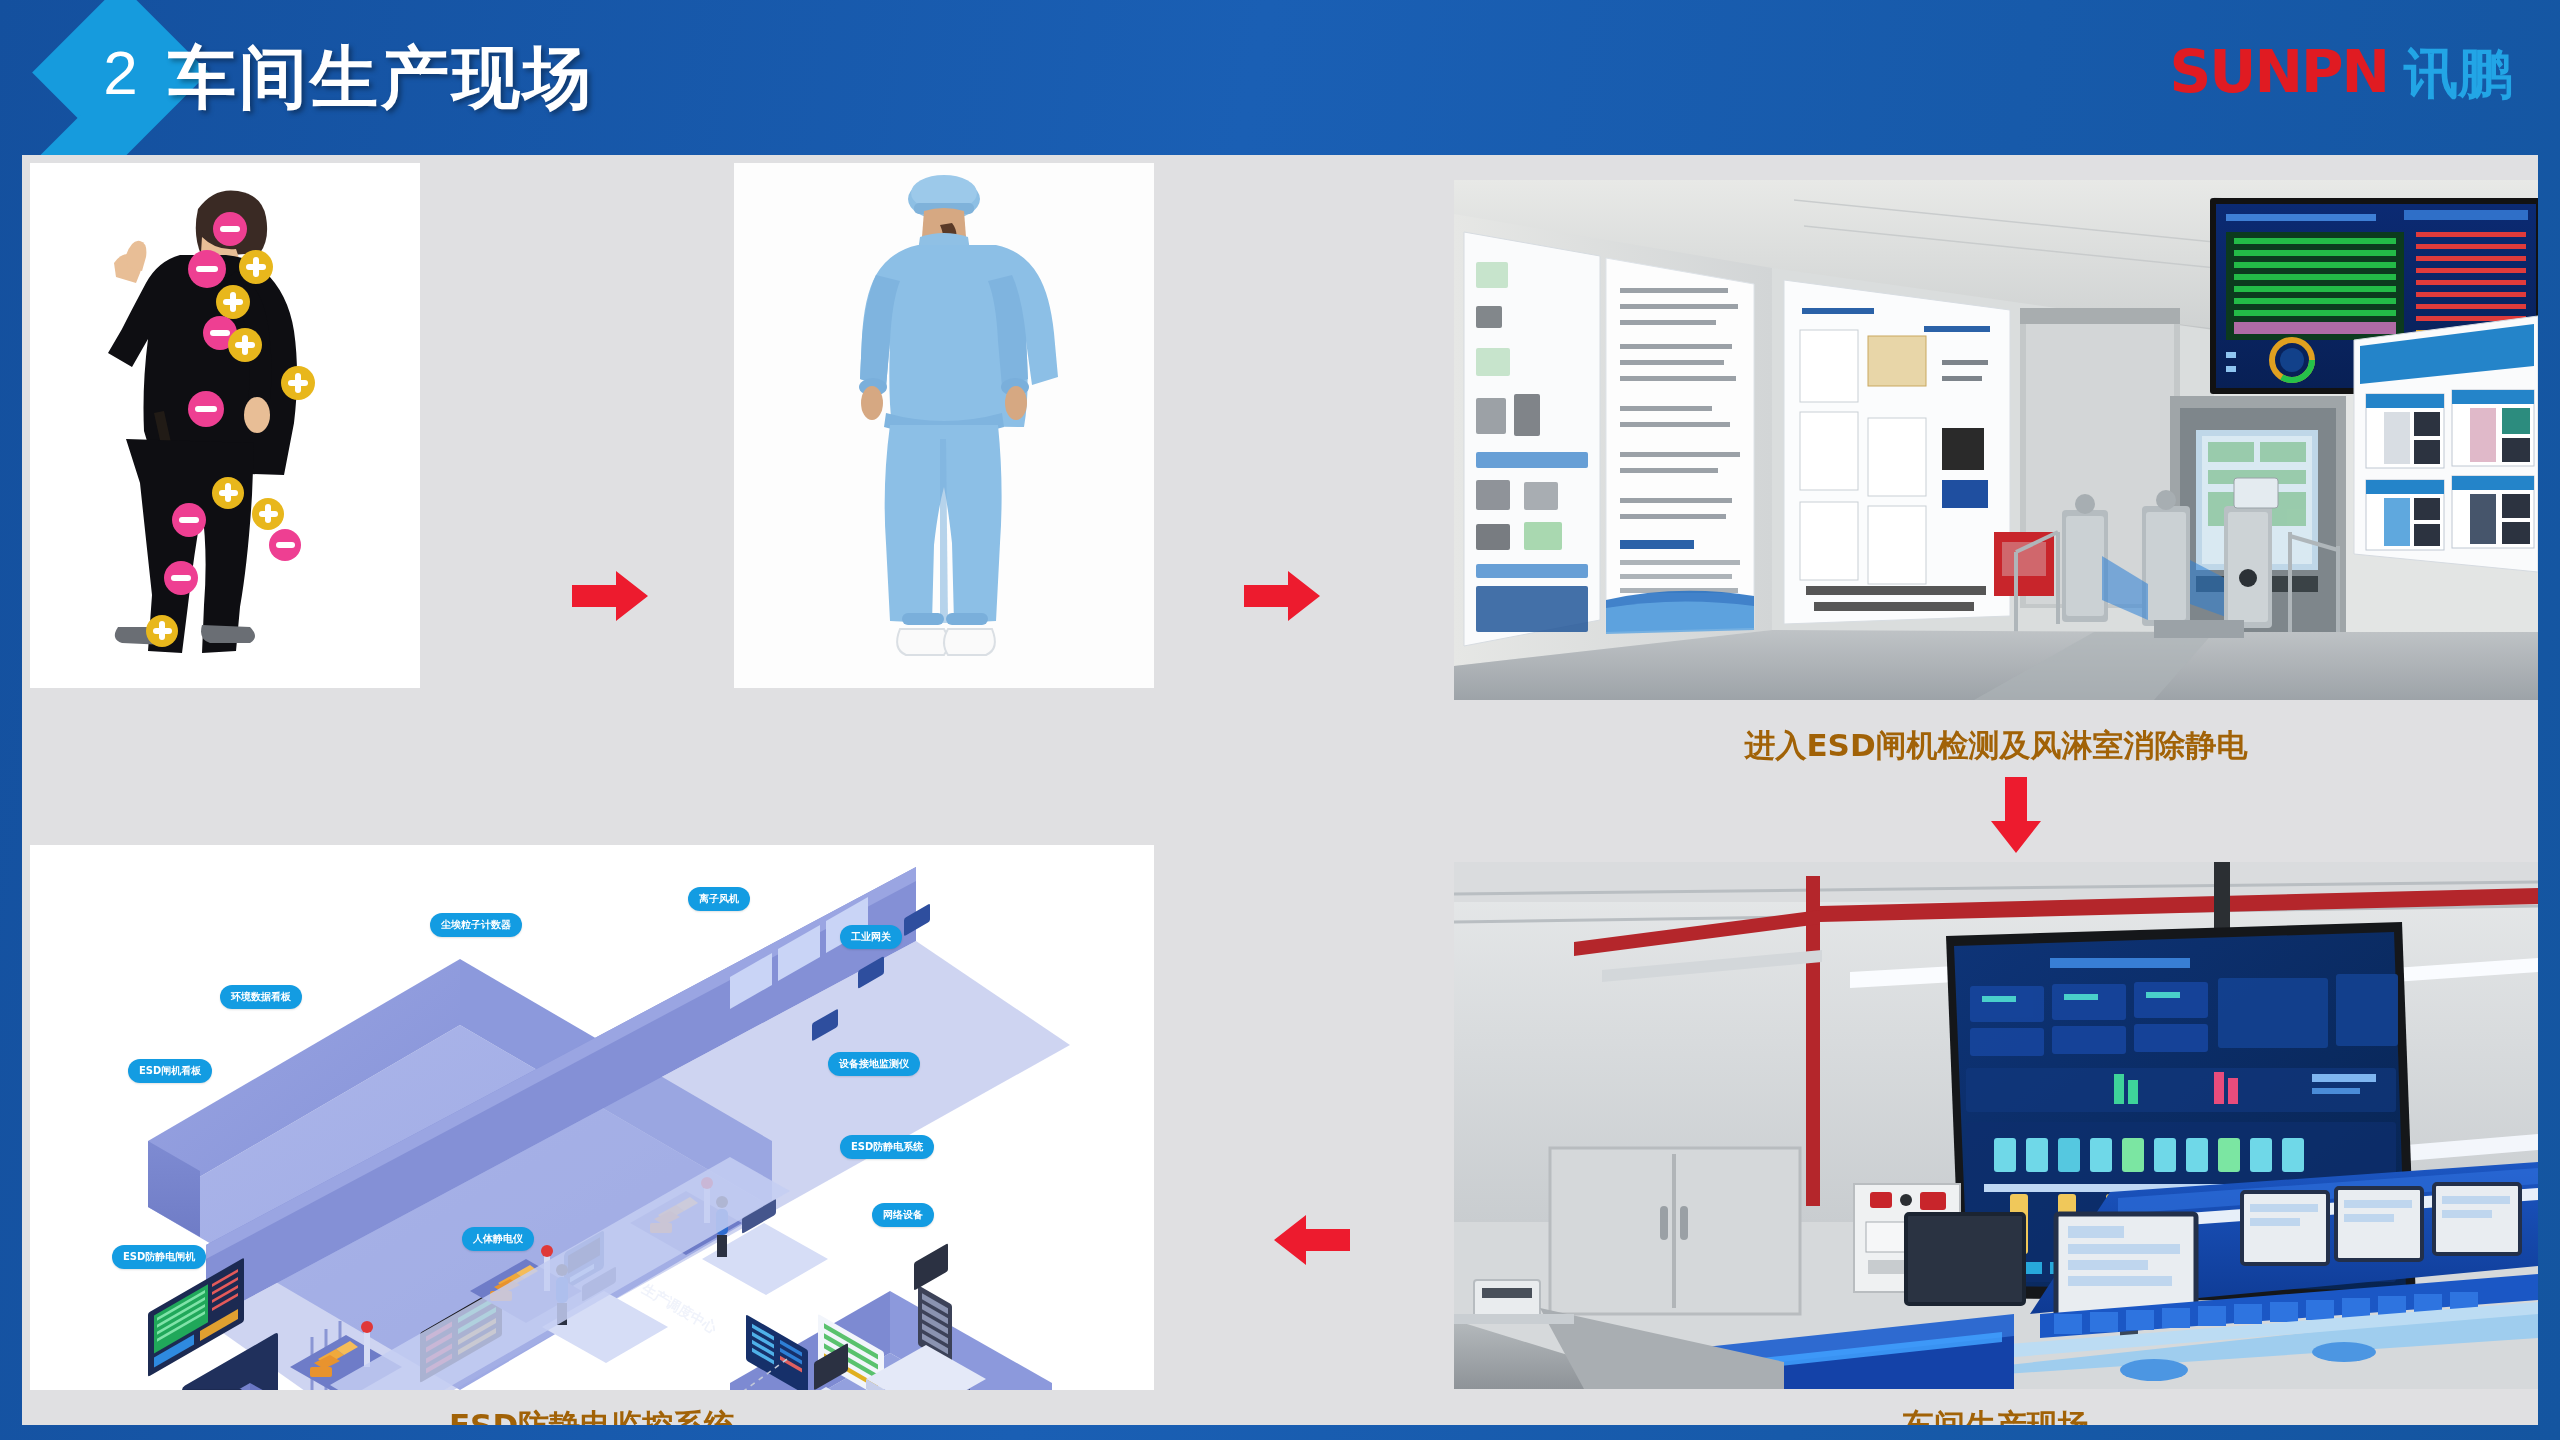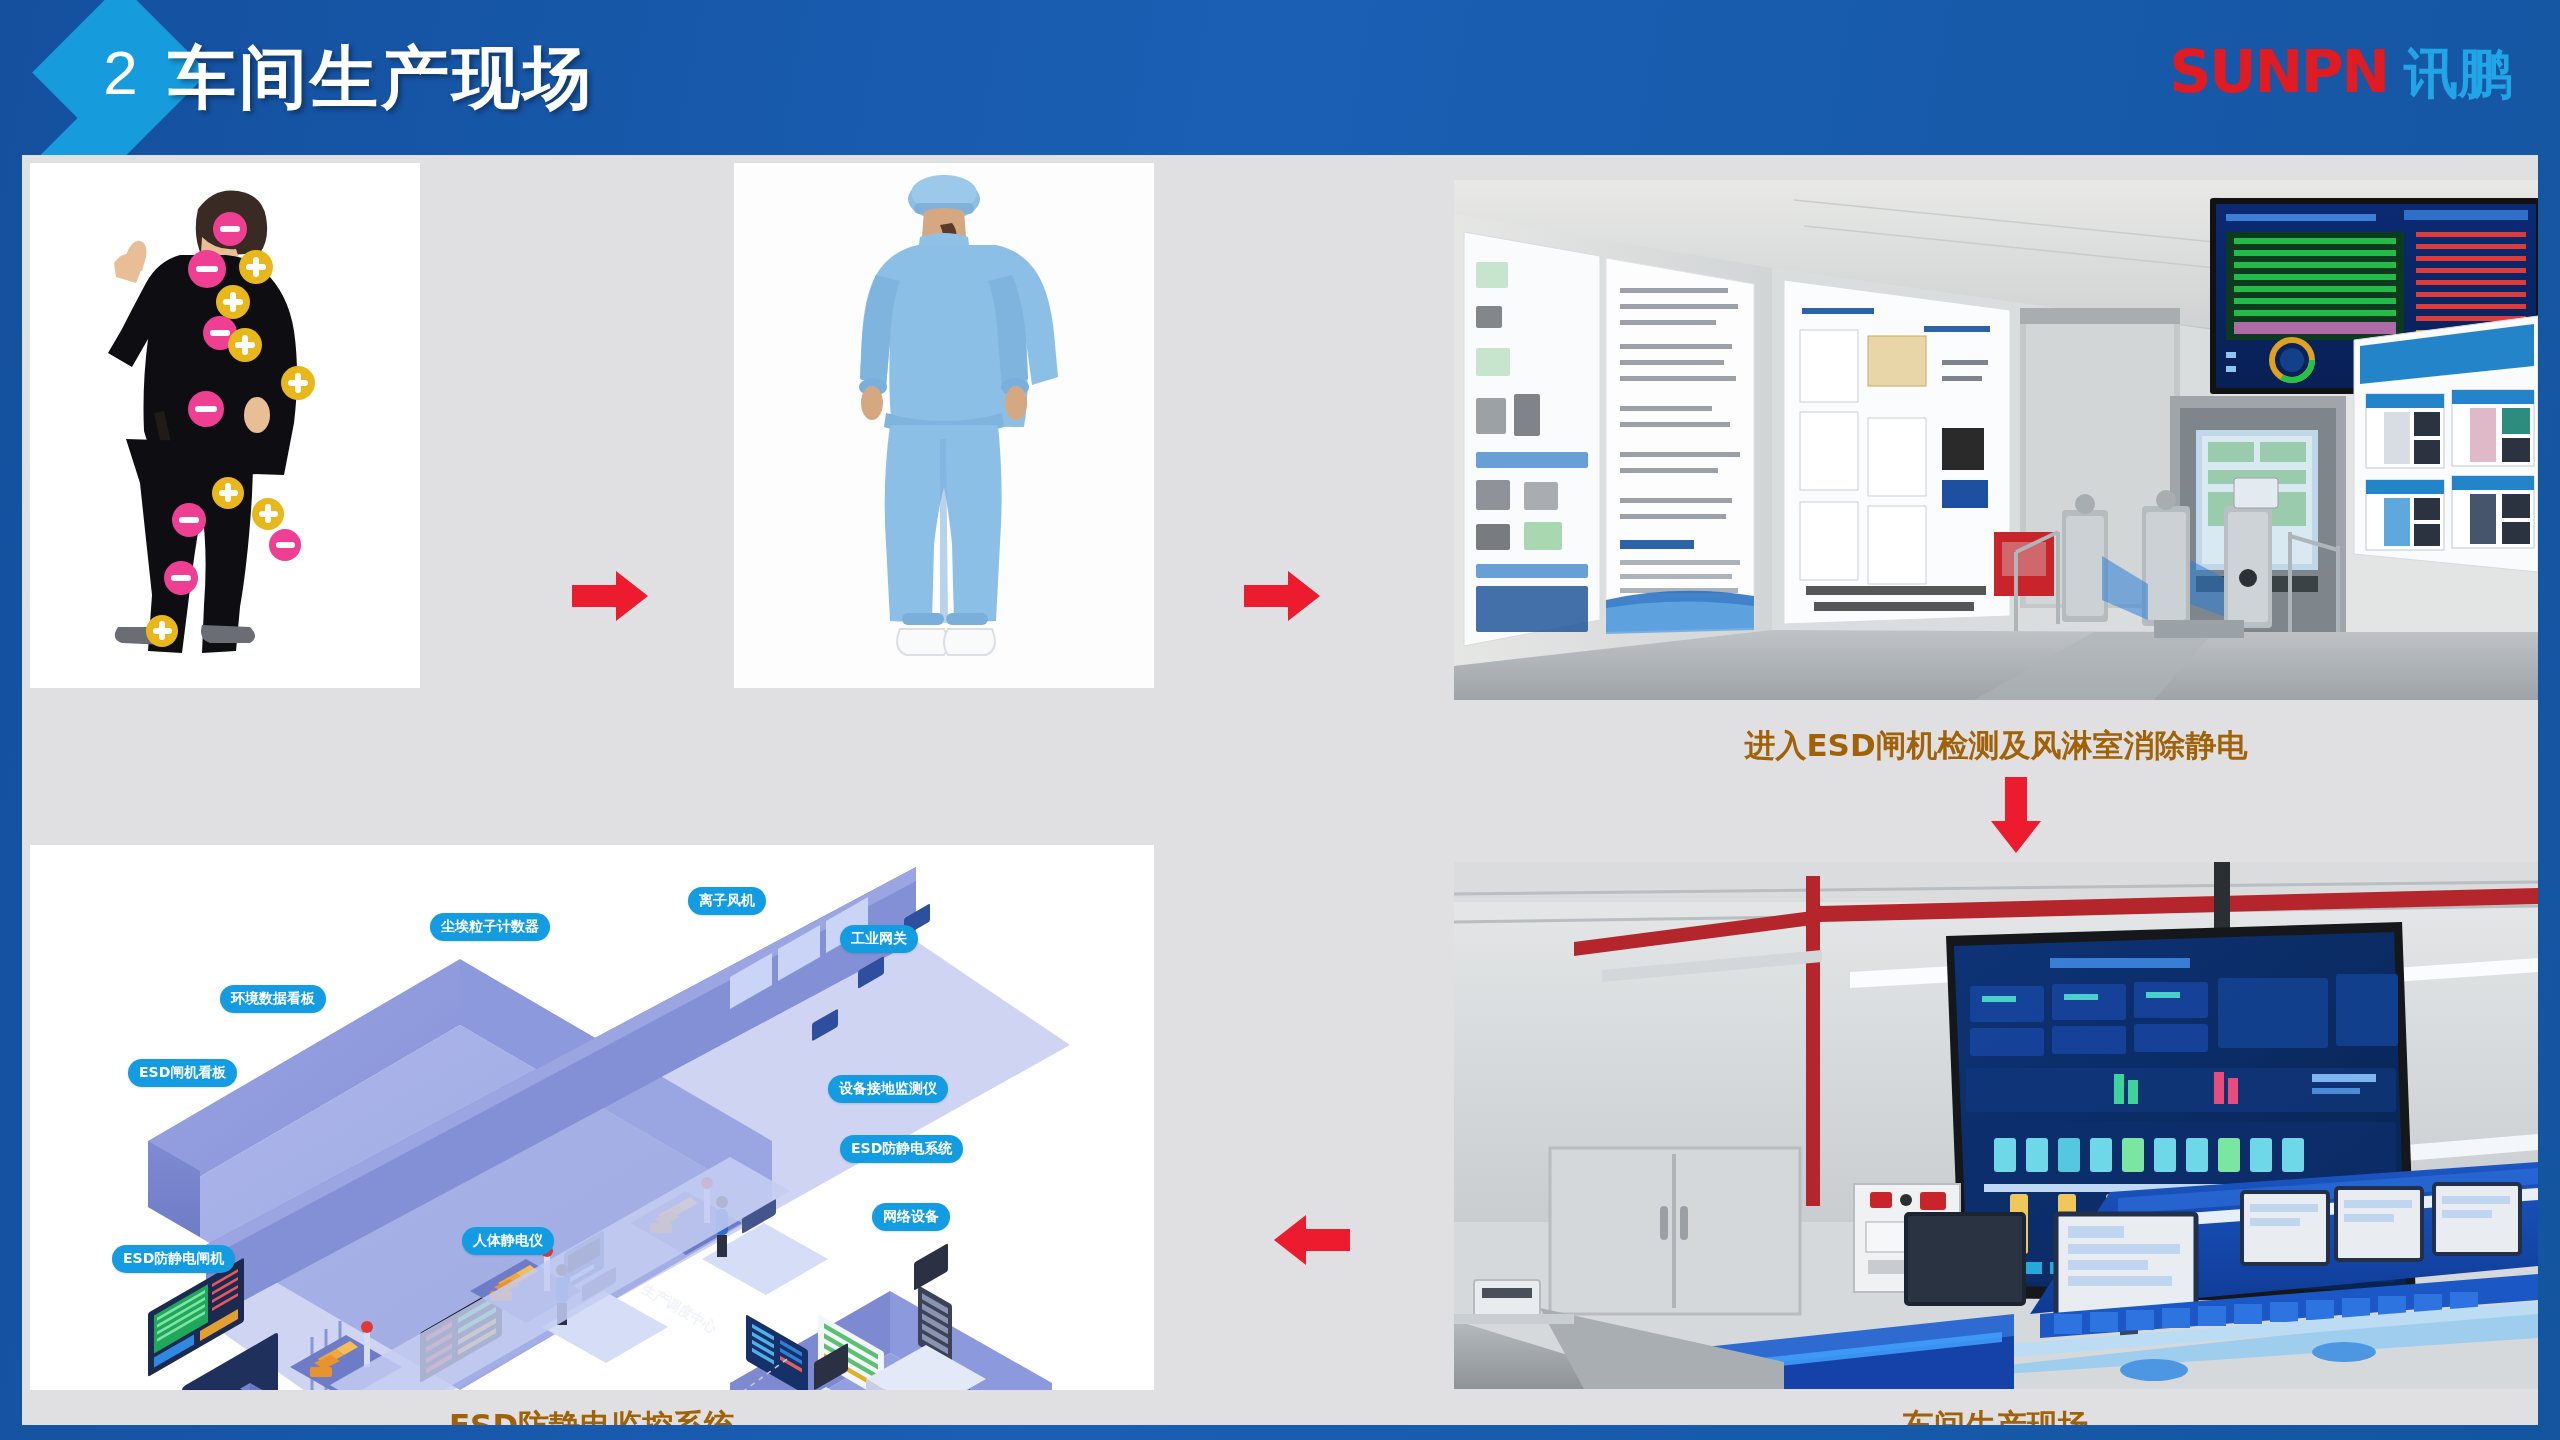--- a/index.html
+++ b/index.html
@@ -82,21 +82,21 @@
     position:absolute;
     width:54px; height:76px;
   }
   .fig1 { position:absolute; left:0; top:0; width:100%; height:100%; }
 
   
   .iso-label {
     position:absolute;
     background:#139CE2; color:#fff;
     border-radius:18px;
-    font-size:14px; font-weight:bold;
+    font-size:10px; font-weight:bold;
     padding:5px 11px;
     white-space:nowrap;
     font-family:"DejaVu Sans","Liberation Sans",sans-serif;
     box-shadow:0 1px 2px rgba(0,0,0,0.12);
   }
 </style>
 </head>
 <body>
 
 <div class="slide">
@@ -913,21 +913,21 @@
             <circle cx="524" cy="830" r="4"></circle>
         </g>
       </svg>
 
       
       <div class="iso-label" style="left:98px;  top:214px;">ESD闸机看板</div>
       <div class="iso-label" style="left:190px; top:140px;">环境数据看板</div>
       <div class="iso-label" style="left:400px; top:68px;text-align:right;">尘埃粒子计数器</div>
       <div class="iso-label" style="left:658px; top:42px;">离子风机</div>
       <div class="iso-label" style="left:810px; top:80px;">工业网关</div>
-      <div class="iso-label" style="left:798px; top:230px;">设备接地监测仪</div>
+      <div class="iso-label" style="left:798px; top:207px;">设备接地监测仪</div>
       <div class="iso-label" style="left:810px; top:290px;">ESD防静电系统</div>
       <div class="iso-label" style="left:842px; top:358px;">网络设备</div>
       <div class="iso-label" style="left:82px;  top:400px;">ESD防静电闸机</div>
       <div class="iso-label" style="left:432px; top:382px;">人体静电仪</div>
       <div class="iso-label" style="left:596px; top:450px; background:transparent; color:#f0f3fb; box-shadow:none; transform:rotate(30deg); font-size:14px;">生产调度中心</div>
     </div>
     <div class="caption" style="left:8px; top:1250px; width:1124px;">ESD防静电监控系统</div>
 
   </div>
 </div>

